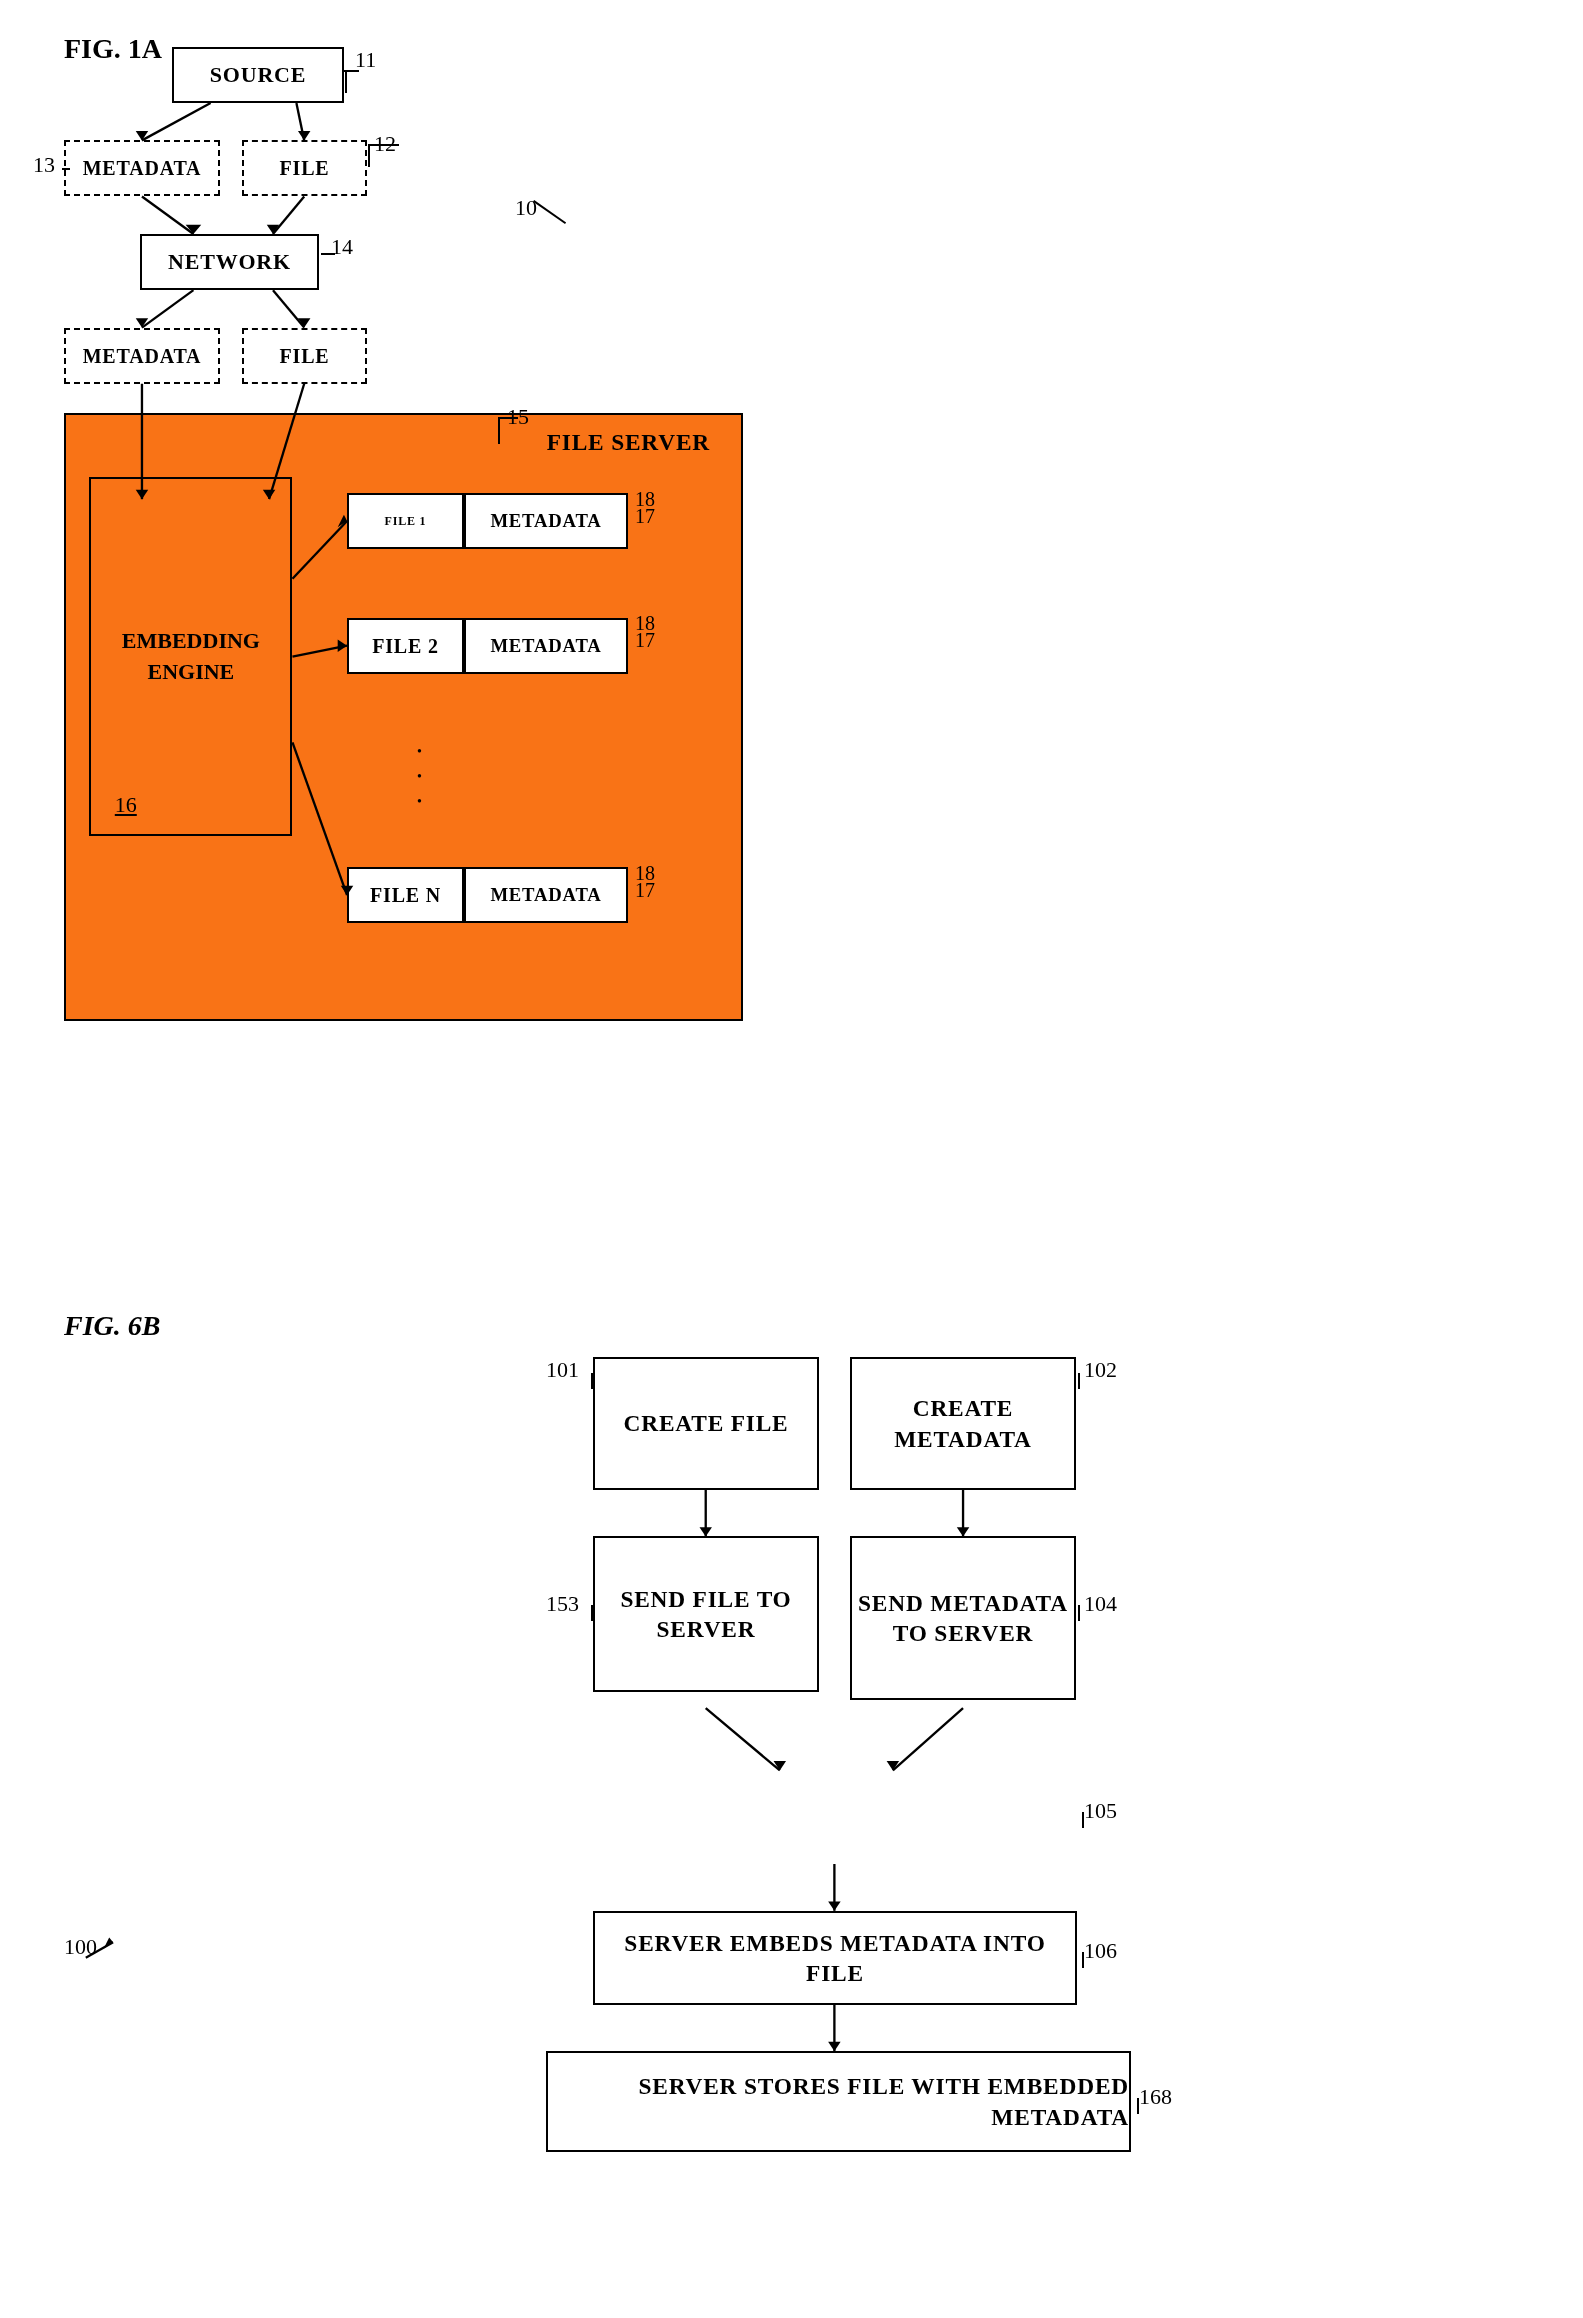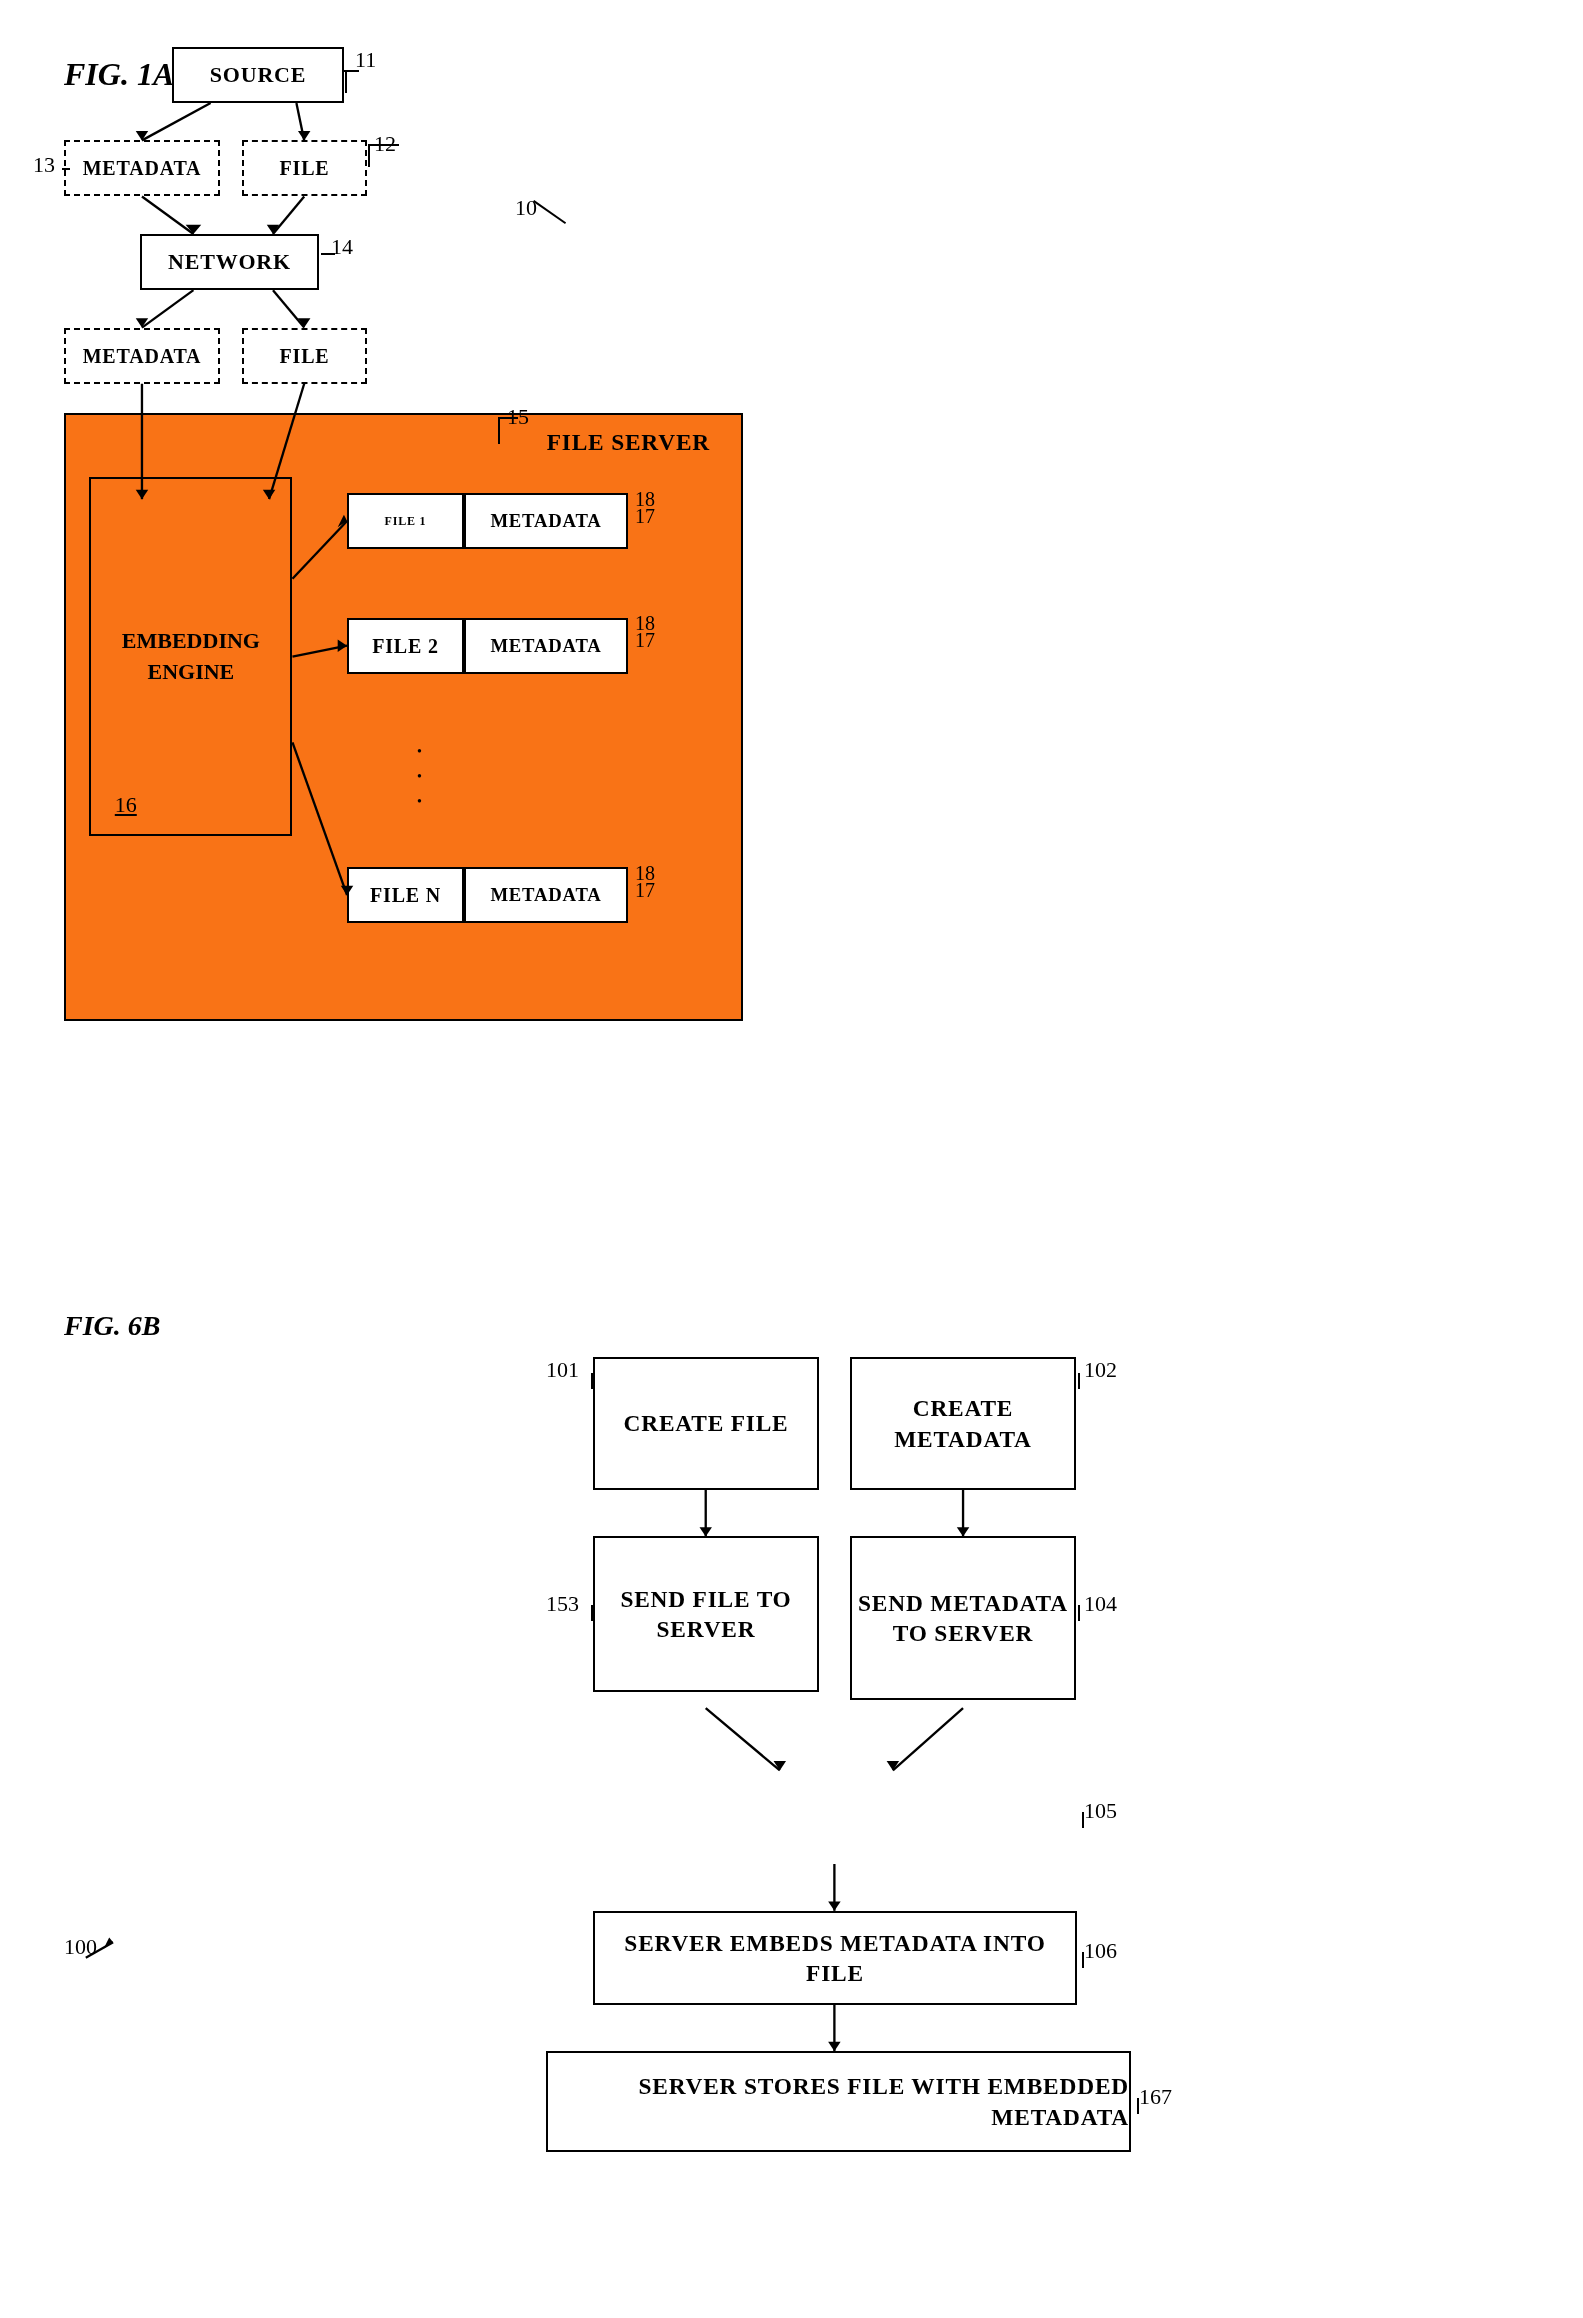--- a/index.html
+++ b/index.html
@@ -64,21 +64,21 @@
       text-align: center;
       letter-spacing: 0.8px;
       line-height: 1.3;
     }
   </style>
 </head>
 <body>
 
 <div class="page">
 
-  <div style="position:absolute; top:56px; left:64px; font-size:32px; font-style:italic; font-weight:bold;">FIG. 1A</div>
+  <div style="position:absolute; top:33px; left:64px; font-size:28px; font-weight:bold;">FIG. 1A</div>
 
   <div class="label-num" style="top:195px; left:515px;text-align:center;">10</div>
 
   <div style="position:absolute; top:211px; left:530px; width:39px; height:2.3px; background:#000; transform: rotate(35deg);"></div>
 
   <div class="box" style="top:47px; left:172px; width:172px; height:56px; font-size:22px;">SOURCE</div>
 
   <div class="label-num" style="top:47px; left:355px;">11</div>
   <div style="position:absolute; top:70px; left:345px; width:2.3px; height:23.4px; background:#000;"></div>
   <div style="position:absolute; top:70px; left:343px; width:15.6px; height:2.3px; background:#000;"></div>
@@ -243,17 +243,17 @@
 
   <div class="flow-box" style="top:1911px; left:593px; width:484px; height:94px; font-size:23.4px;">SERVER EMBEDS
 METADATA INTO FILE</div>
 
   <div class="label-num" style="top:1938px; left:1084px; font-size:22px;">106</div>
   <div style="position:absolute; top:1952px; left:1082px; width:2.3px; height:15.6px; background:#000;"></div>
 
   <div class="flow-box" style="top:2051px; left:546px; width:585px; height:101px; font-size:23.4px;text-align:right;">SERVER STORES FILE WITH
 EMBEDDED METADATA</div>
 
-  <div class="label-num" style="top:2084px; left:1139px; font-size:22px;">167</div>
+  <div class="label-num" style="top:2084px; left:1139px; font-size:22px;">168</div>
   <div style="position:absolute; top:2098px; left:1137px; width:2.3px; height:15.6px; background:#000;"></div>
 
 </div>
 
 
 </body></html>

